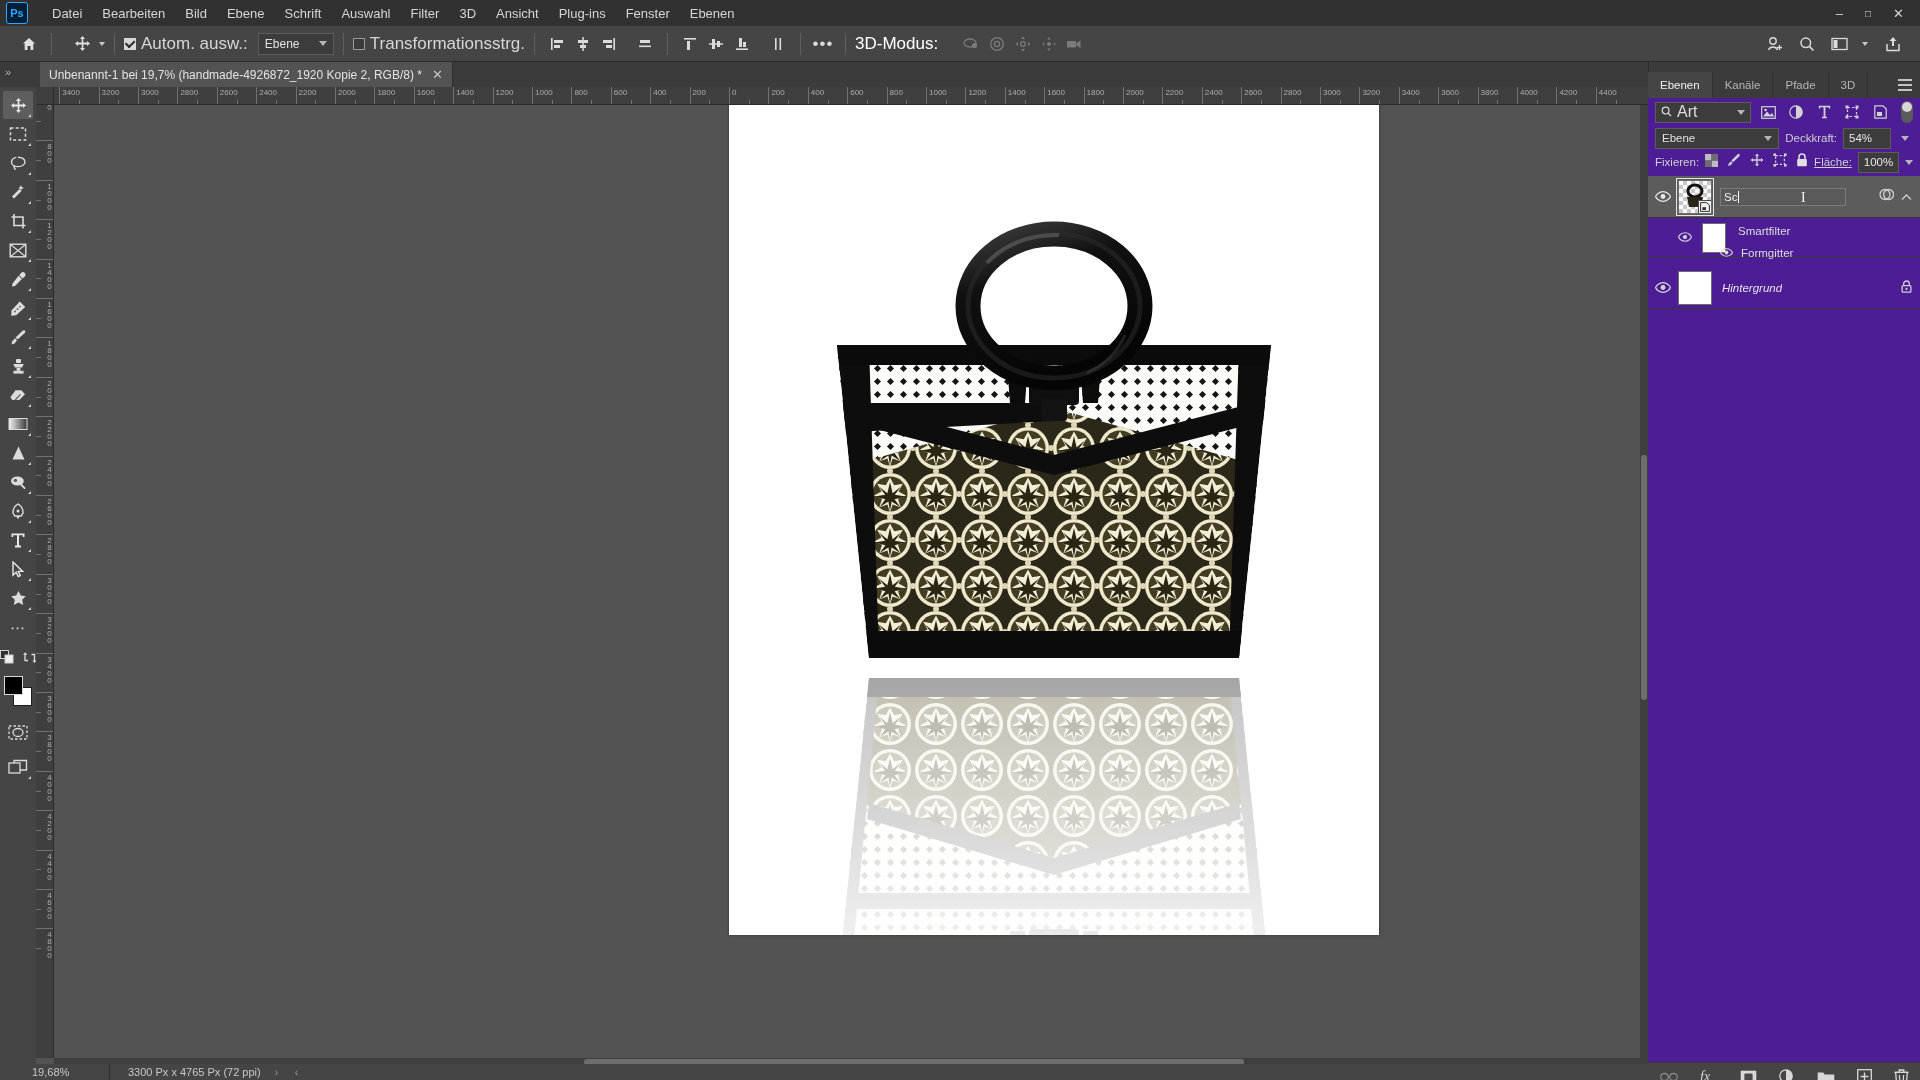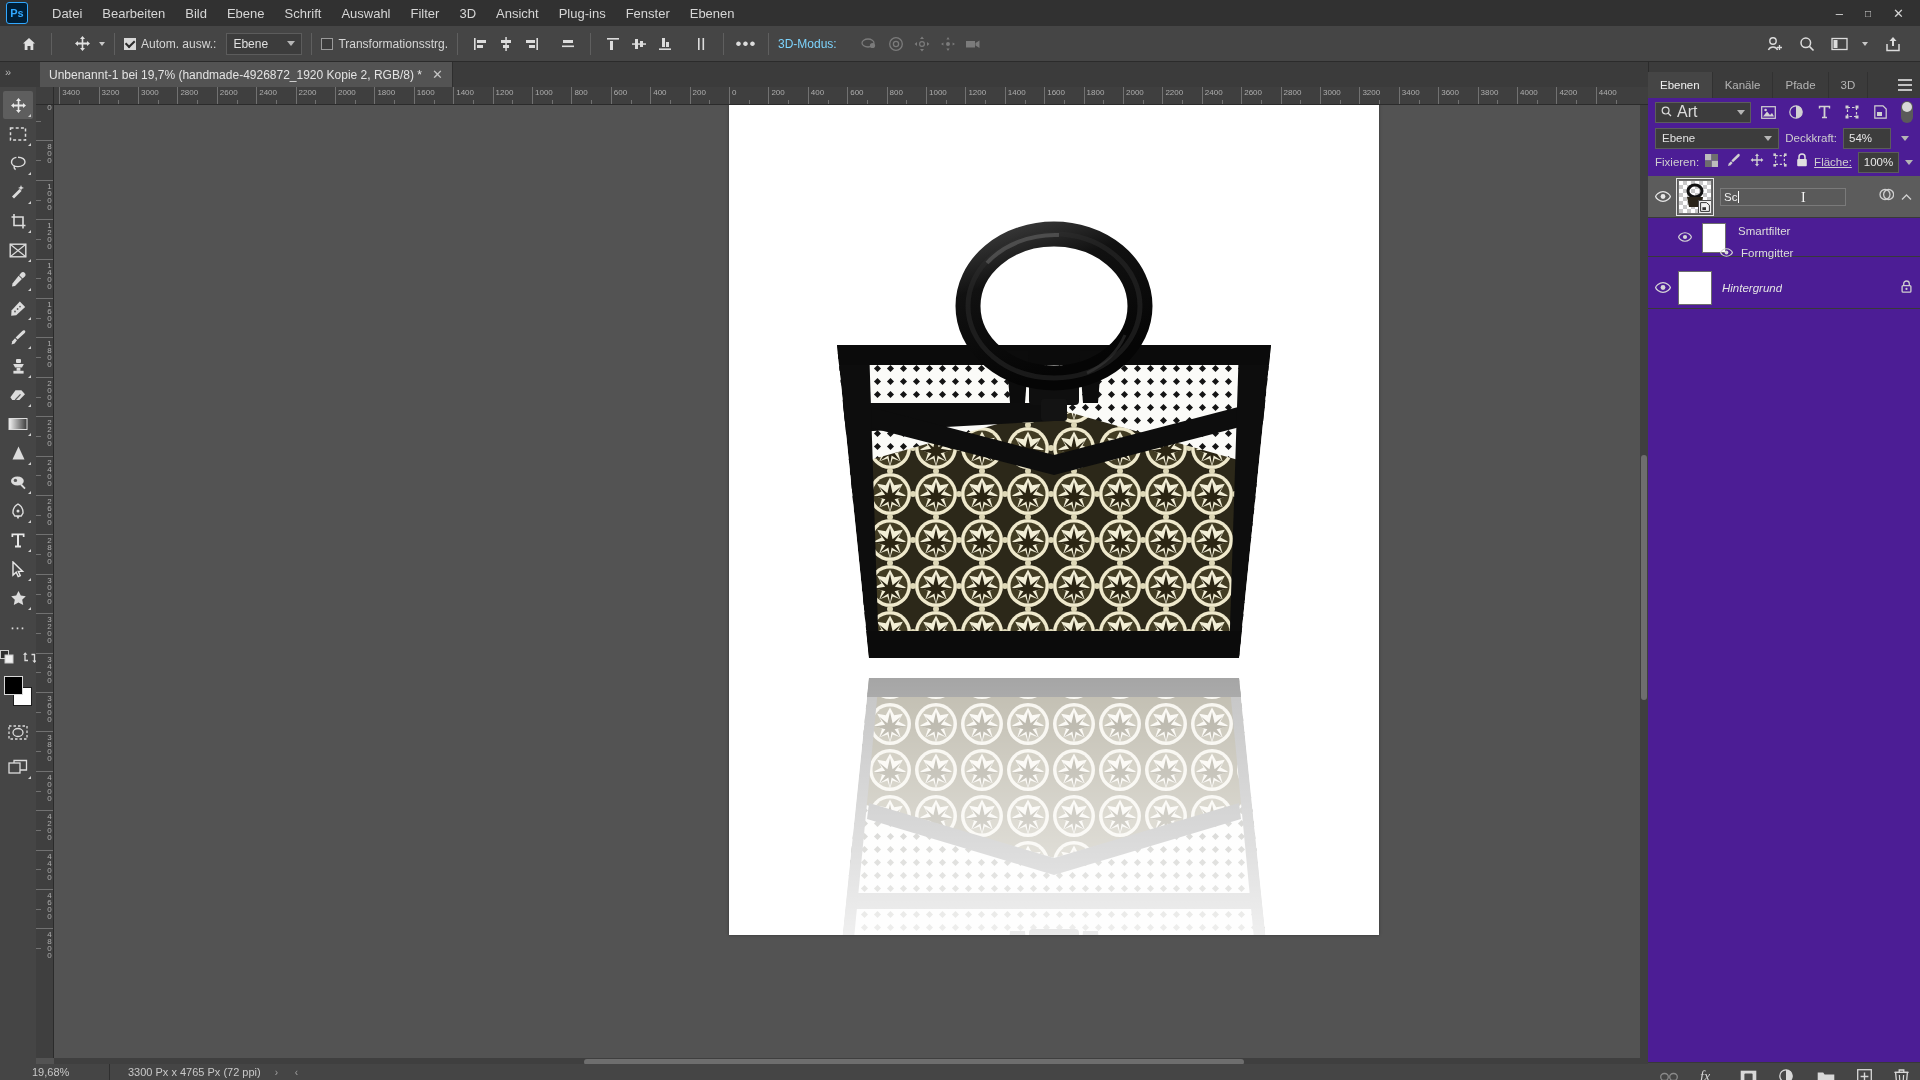--- a/index.html
+++ b/index.html
@@ -51,21 +51,21 @@
   .cbox {
     width: 12px; height: 12px; border: 1px solid #9a9a9a; background: #3b3b3b;
     display: inline-flex; align-items: center; justify-content: center;
     margin-right: 5px; flex: none;
   }
   .cbox.checked { background: #d8d8d8; border-color: #d8d8d8; }
   .cbox.checked::after {
     content: ""; width: 7px; height: 4px; border-left: 2px solid #2b2b2b;
     border-bottom: 2px solid #2b2b2b; transform: rotate(-45deg) translate(0.5px, -1px);
   }
-  .ob-label { color: #d6d6d6; font-size: 12px; white-space: nowrap; }
+  .ob-label { color: #d6d6d6; font-size: 17px; white-space: nowrap; }
   .ob-check { display: flex; align-items: center; }
   .ob-select {
     display: flex; align-items: center; justify-content: space-between;
     background: #3c3c3c; border: 1px solid #5c5c5c; height: 22px;
     padding: 0 6px; min-width: 76px; color: #e0e0e0; font-size: 12px;
     margin-left: 10px;
   }
   .chev {
     width: 0; height: 0; border-left: 4px solid transparent;
     border-right: 4px solid transparent; border-top: 5px solid #b5b5b5;
@@ -430,21 +430,21 @@
       <svg width="16" height="16" viewBox="0 0 16 16">
           <rect x="5" y="2" width="1.6" height="12" fill="#dcdcdc"></rect>
           <rect x="9.5" y="2" width="1.6" height="12" fill="#dcdcdc"></rect>
         </svg>
     </div>
     <div class="ob-sep"></div>
     <div class="ob-icon">
       <span class="dots">•••</span>
     </div>
     <div class="ob-sep"></div>
-    <div class="ob-label" style="color:#7dd3fc;margin-right:20px;">3D-Modus:</div>
+    <div class="ob-label" style="color:#ffffff;margin-right:20px;">3D-Modus:</div>
     <div class="ob-icon dim">
       <svg width="17" height="15" viewBox="0 0 17 15">
           <ellipse cx="7" cy="7" rx="6" ry="4" fill="none" stroke="#7b7b7b" stroke-width="1.3"></ellipse>
           <circle cx="11.5" cy="9.5" r="2.6" fill="#7b7b7b"></circle>
         </svg>
     </div>
     <div class="ob-icon dim">
       <svg width="16" height="16" viewBox="0 0 16 16">
           <circle cx="8" cy="8" r="6.3" fill="none" stroke="#7b7b7b" stroke-width="1.3"></circle>
           <circle cx="8" cy="8" r="2.6" fill="none" stroke="#7b7b7b" stroke-width="1.3"></circle>

